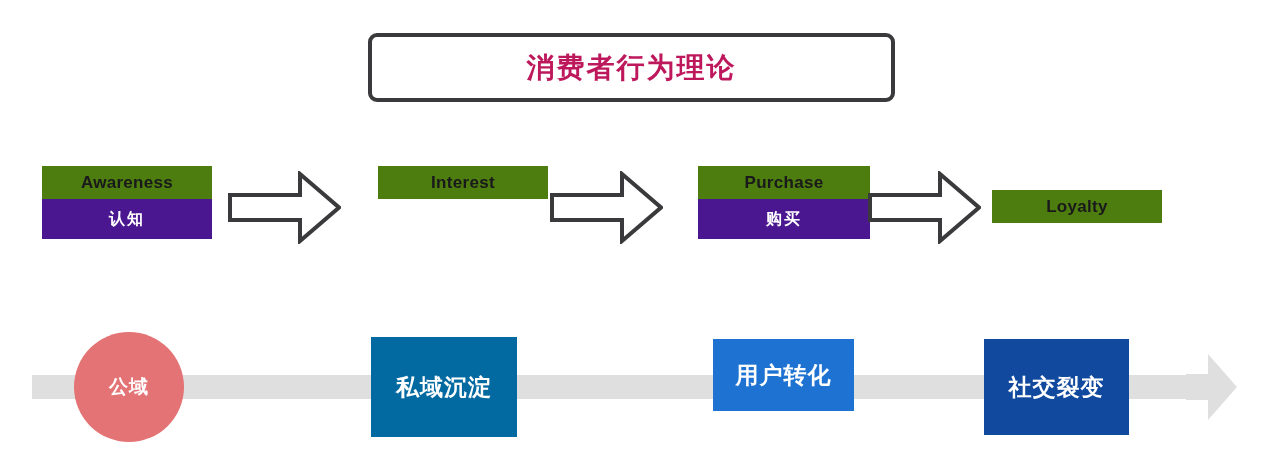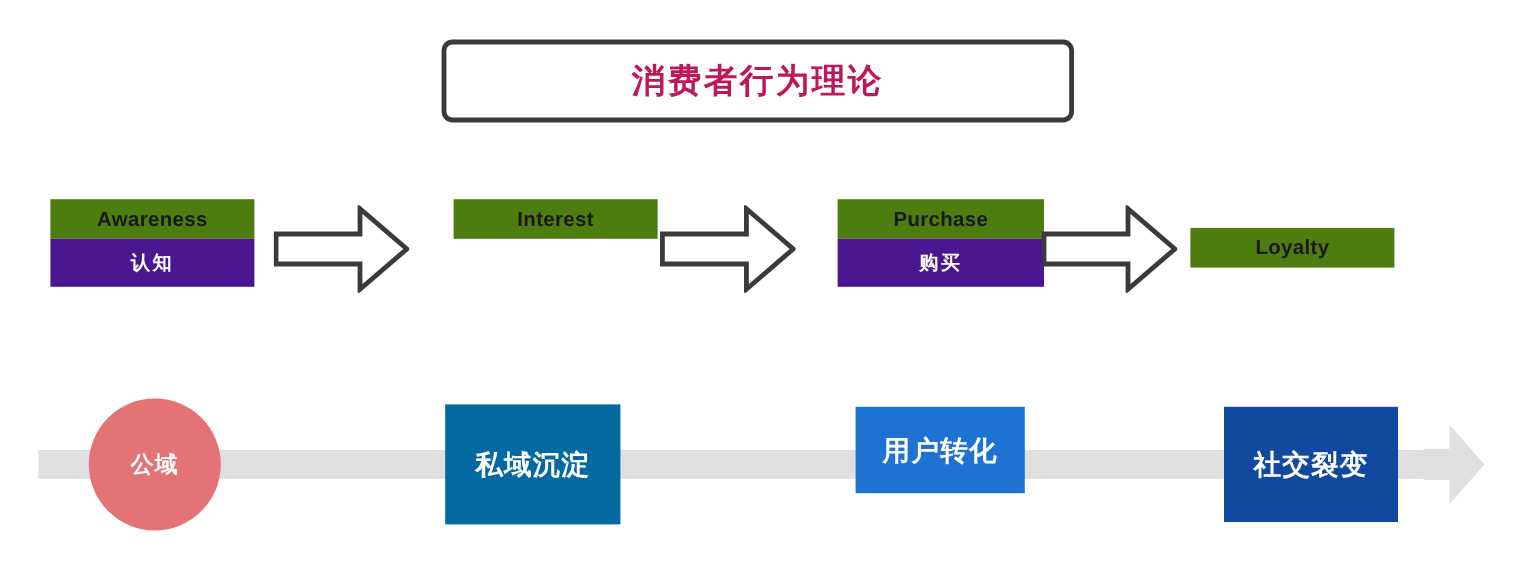--- a/index.html
+++ b/index.html
@@ -58,21 +58,21 @@
   }
 
   .flow-box{
     position:absolute;display:flex;align-items:center;justify-content:center;
   }
   .flow-box span{
     font-size:23px;font-weight:bold;color:#ffffff;letter-spacing:1px;white-space:nowrap;
   }
   .fb-1{left:371px;top:337px;width:146px;height:100px;background:#0369a1;}
   .fb-2{left:713px;top:339px;width:141px;height:72px;background:#1e73d2;}
-  .fb-3{left:1020px;top:339px;width:145px;height:96px;background:#10499e;}
+  .fb-3{left:984px;top:339px;width:145px;height:96px;background:#10499e;}
 </style>
 </head>
 <body>
 
 <div id="stage">
 
   <div class="title-box">
     <div class="title-text">消费者行为理论</div>
   </div>
 

